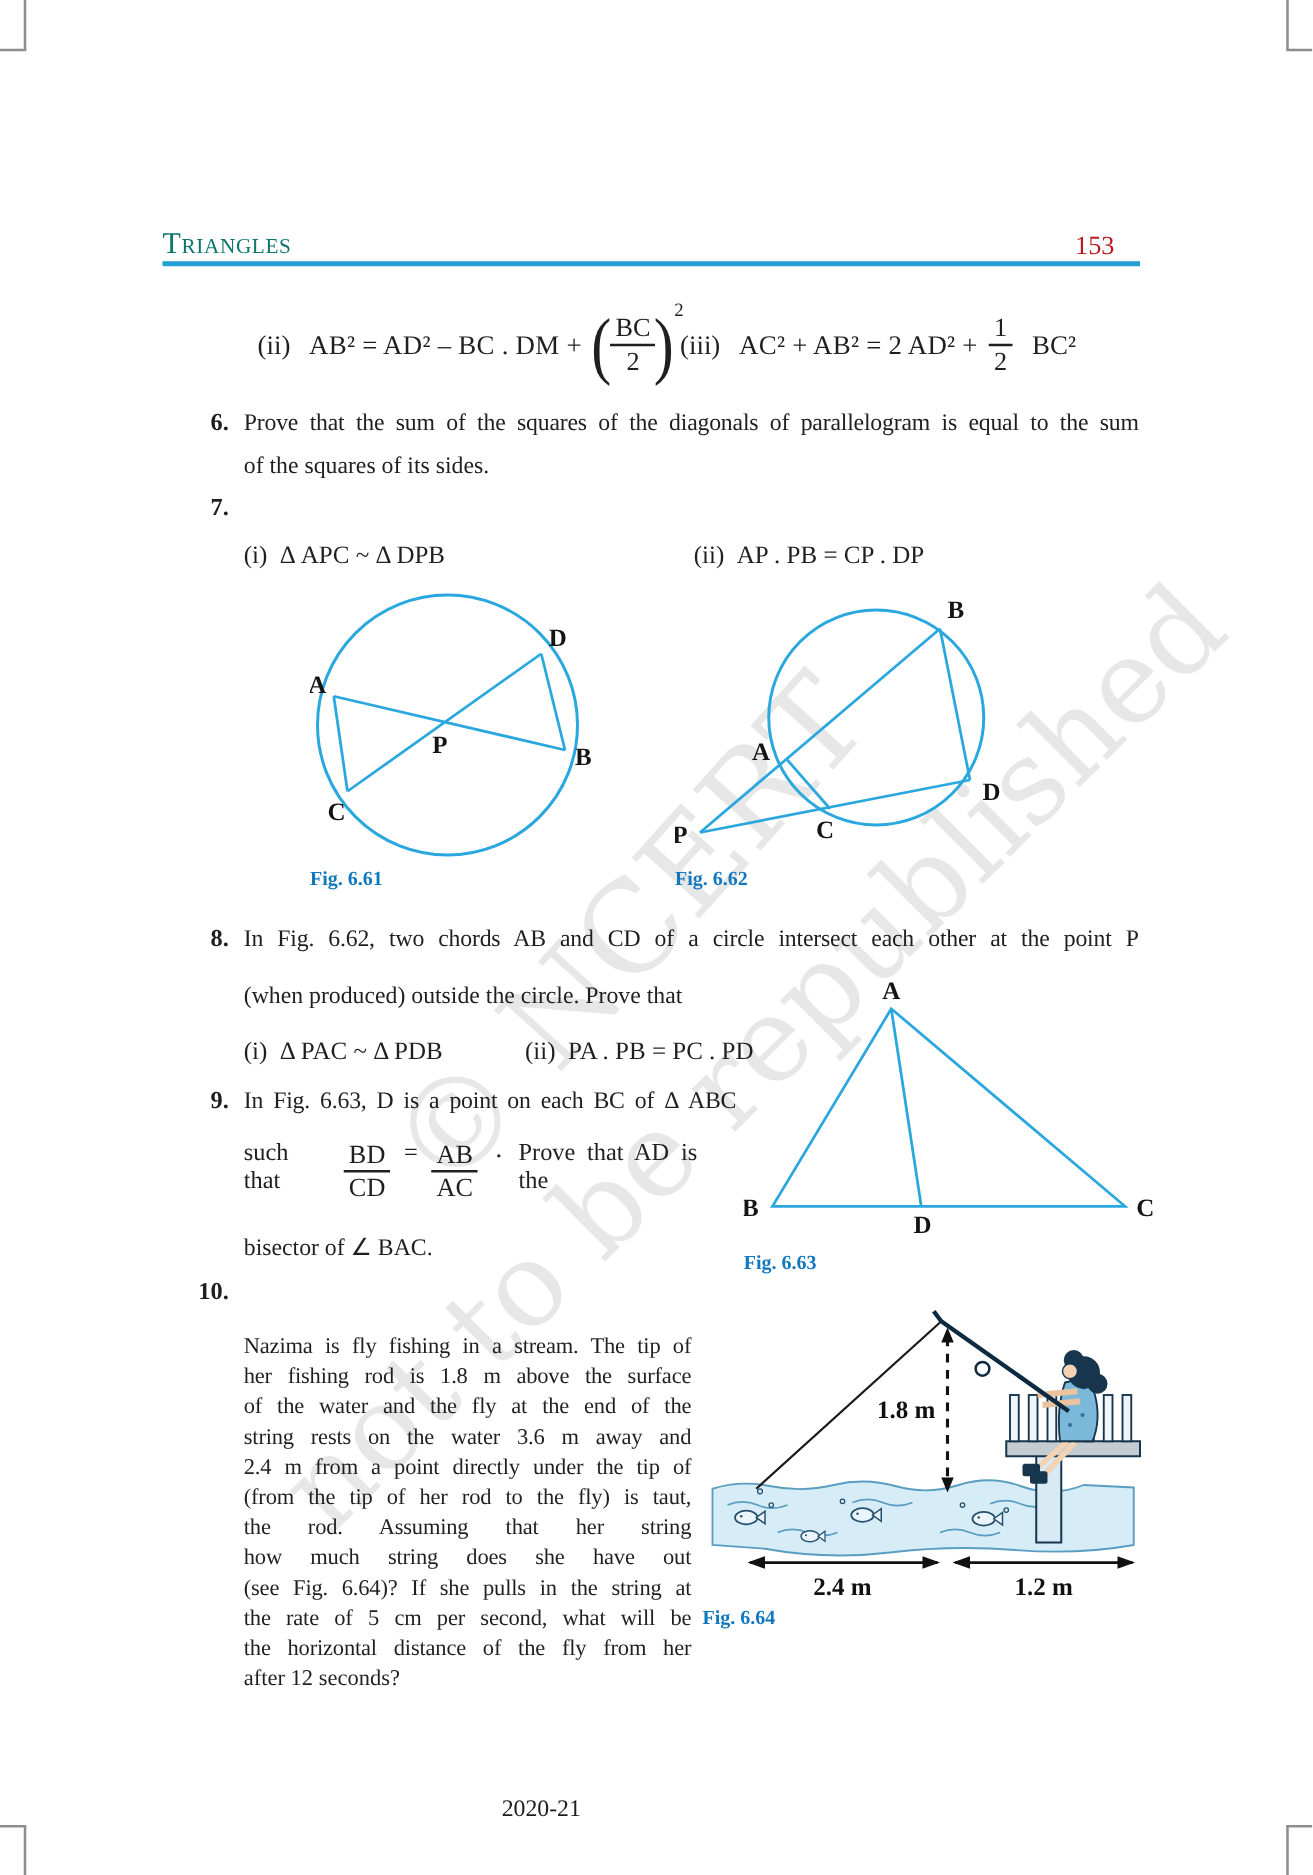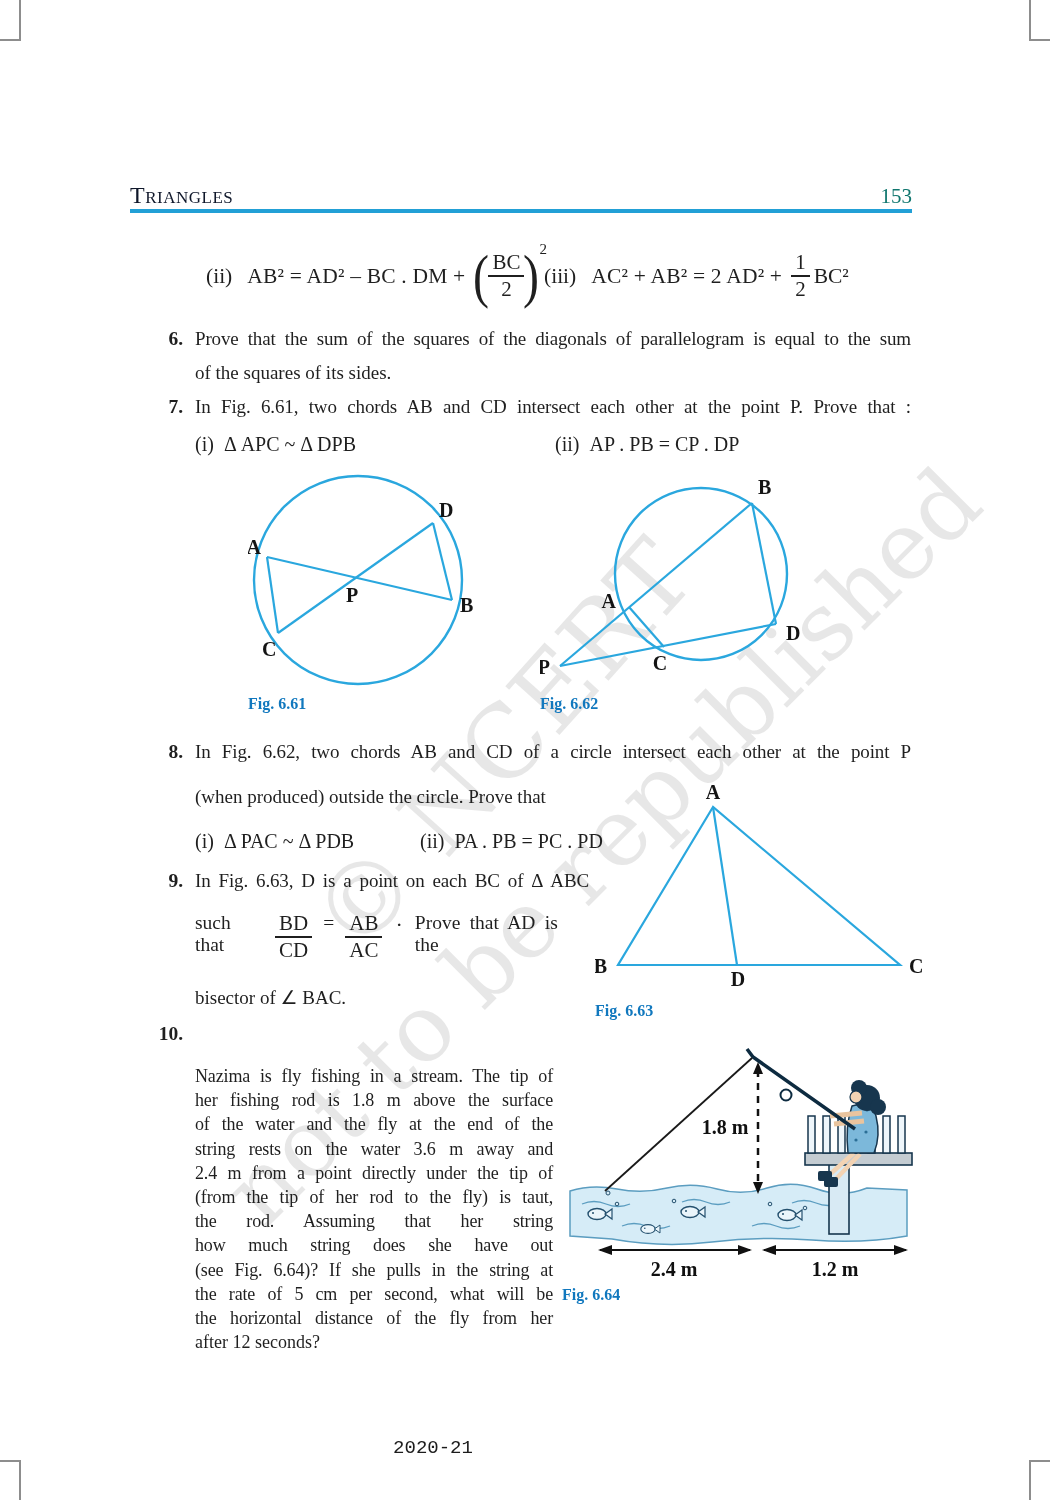--- a/index.html
+++ b/index.html
@@ -7,33 +7,33 @@
         font-family:"Liberation Serif",serif;color:#1f1f1f;}
   
   .crop{position:absolute;background:#8d8d8d;}
   
   .wm{position:absolute;z-index:0;white-space:nowrap;color:rgba(30,30,30,0.105);
       font-family:"DejaVu Serif",serif;pointer-events:none;}
   .wm1{font-size:100px;left:248px;top:688px;transform:rotate(-48deg);}
   .wm2{font-size:94px;left:92px;top:792px;transform:rotate(-45deg);}
   .z{position:absolute;z-index:2;}
   
-  .hdr-title{left:130px;top:182px;font-variant:small-caps;font-size:24px;color:#0f172a;letter-spacing:.5px;}
-  .hdr-page{left:860px;top:184px;width:52px;text-align:right;font-size:21px;color:#0f766e;}
+  .hdr-title{left:130px;top:182px;font-variant:small-caps;font-size:24px;color:#0f766e;letter-spacing:.5px;}
+  .hdr-page{left:860px;top:184px;width:52px;font-size:21px;color:#b91c1c;}
   .hdr-rule{left:130px;top:209px;width:782px;height:4px;background:#22a0d6;}
   
   .eq{display:flex;align-items:center;font-size:21.5px;}
   .eq .lab{margin-right:15px;}
   .eq .txt{letter-spacing:.2px;margin-right:9px;}
   .frac{display:inline-block;text-align:center;line-height:1.08;font-size:21px;vertical-align:middle;}
   .frac .fnum{display:block;border-bottom:2px solid #1f1f1f;padding:0 4px 1px;}
   .frac .fden{display:block;padding-top:1px;}
   .bigp{display:inline-block;font-size:60px;font-weight:400;line-height:0;transform:scaleX(.8);margin:0 -3px;}
   .pow{position:relative;top:-27px;font-size:15px;margin-left:1px;}
-  .rhs{margin-left:4px;}
+  .rhs{margin-left:16px;}
   
   .pnum{position:absolute;left:149px;width:34px;text-align:right;font-weight:bold;font-size:19.5px;z-index:2;}
   .ptext{position:absolute;left:195px;font-size:19px;z-index:2;}
   .jline{text-align:justify;text-align-last:justify;word-spacing:-1px;letter-spacing:-.15px;}
   .sub{position:absolute;font-size:20px;z-index:2;}
   
   .figsvg{position:absolute;z-index:2;}
   .figcap{position:absolute;z-index:2;text-align:left;font-weight:bold;font-size:16px;color:#1178be;}
   .fig-label{font-family:"Liberation Serif",serif;font-weight:bold;font-size:20px;fill:#141414;}
   .dim-label{font-family:"Liberation Serif",serif;font-weight:bold;font-size:20px;fill:#101010;}
@@ -41,21 +41,21 @@
   .p10{position:absolute;left:195px;top:1023px;width:358px;font-size:18px;z-index:2;margin-top:41px;}
   .p10 div{line-height:24.2px;}
   .p10 .last{text-align:left;text-align-last:left;}
   
   .p9row{position:absolute;left:195px;top:912px;width:394px;height:72px;display:flex;
          align-items:flex-start;font-size:19.5px;z-index:2;}
   .p9row .gap{margin:0 11px;}
   .p9row .tail{margin-left:12px;word-spacing:4.5px;}
   .p9row .mdot{font-size:22px;margin-left:2px;}
   .footer{position:absolute;left:0;top:1437px;width:866px;text-align:center;z-index:2;
-          font-family:Liberation Mono, monospace;font-size:19px;color:#1c1c1c;}
+          font-family:Liberation Serif, serif;font-size:19px;color:#1c1c1c;}
 </style>
 </head>
 <body>
 
 <div class="page">
 
   <div class="crop" style="left:19px;top:0;width:1.5px;height:40px;"></div>
   <div class="crop" style="left:0;top:39px;width:21px;height:1.5px;"></div>
   <div class="crop" style="left:1029px;top:0;width:1.5px;height:40px;"></div>
   <div class="crop" style="left:1029px;top:39px;width:21px;height:1.5px;"></div>
@@ -91,21 +91,20 @@
       <span class="fden">2</span>
     </span>
     <span class="rhs">BC²</span>
   </div>
 
   <div class="pnum" style="top:328px;">6.</div>
   <div class="ptext jline" style="top:328px;width:716px;">Prove that the sum of the squares of the diagonals of parallelogram is equal to the sum</div>
   <div class="ptext" style="top:362px;">of the squares of its sides.</div>
 
   <div class="pnum" style="top:396px;">7.</div>
-  <div class="ptext jline" style="top:396px;width:716px;">In Fig. 6.61, two chords AB and CD intersect each other at the point P. Prove that :</div>
   <div class="sub" style="left:195px;top:433px;">(i)&nbsp;&nbsp;Δ APC ~ Δ DPB</div>
   <div class="sub" style="left:555px;top:433px;">(ii)&nbsp;&nbsp;AP . PB = CP . DP</div>
 
   <svg class="figsvg" style="left:248px;top:462px;" width="235" height="230" viewBox="0 0 235 230">
     <circle cx="110" cy="118" r="104" fill="none" stroke="#2aa7de" stroke-width="2.4"></circle>
     <line x1="19" y1="95" x2="204" y2="138" stroke="#2aa7de" stroke-width="2.2"></line>
     <line x1="185" y1="61" x2="30" y2="171" stroke="#2aa7de" stroke-width="2.2"></line>
     <line x1="19" y1="95" x2="30" y2="171" stroke="#2aa7de" stroke-width="2.2"></line>
     <line x1="185" y1="61" x2="204" y2="138" stroke="#2aa7de" stroke-width="2.2"></line>
     <text class="fig-label" x="13" y="92" text-anchor="end">A</text>

